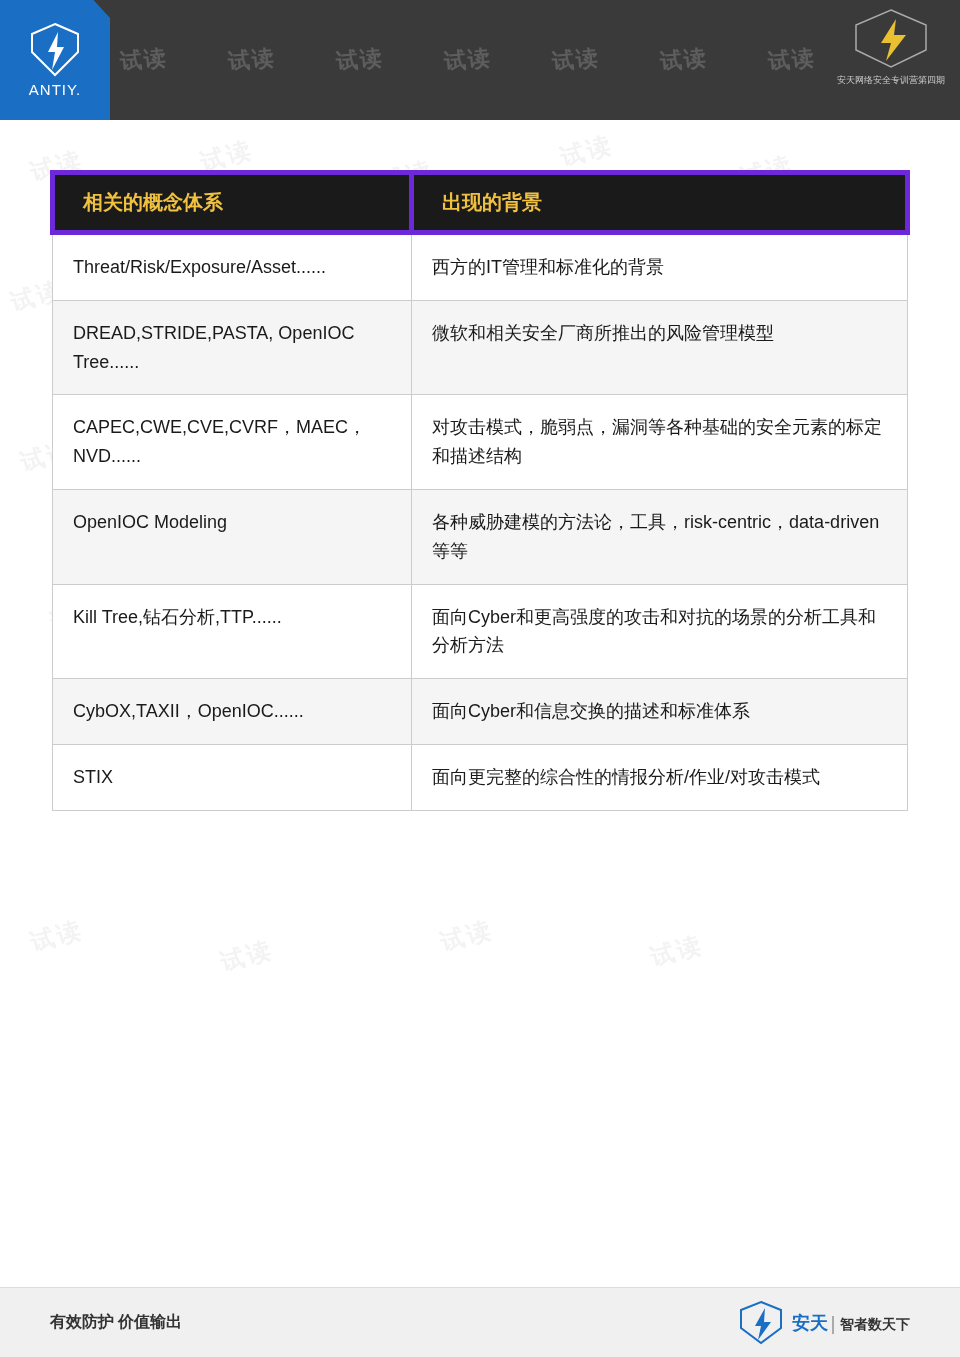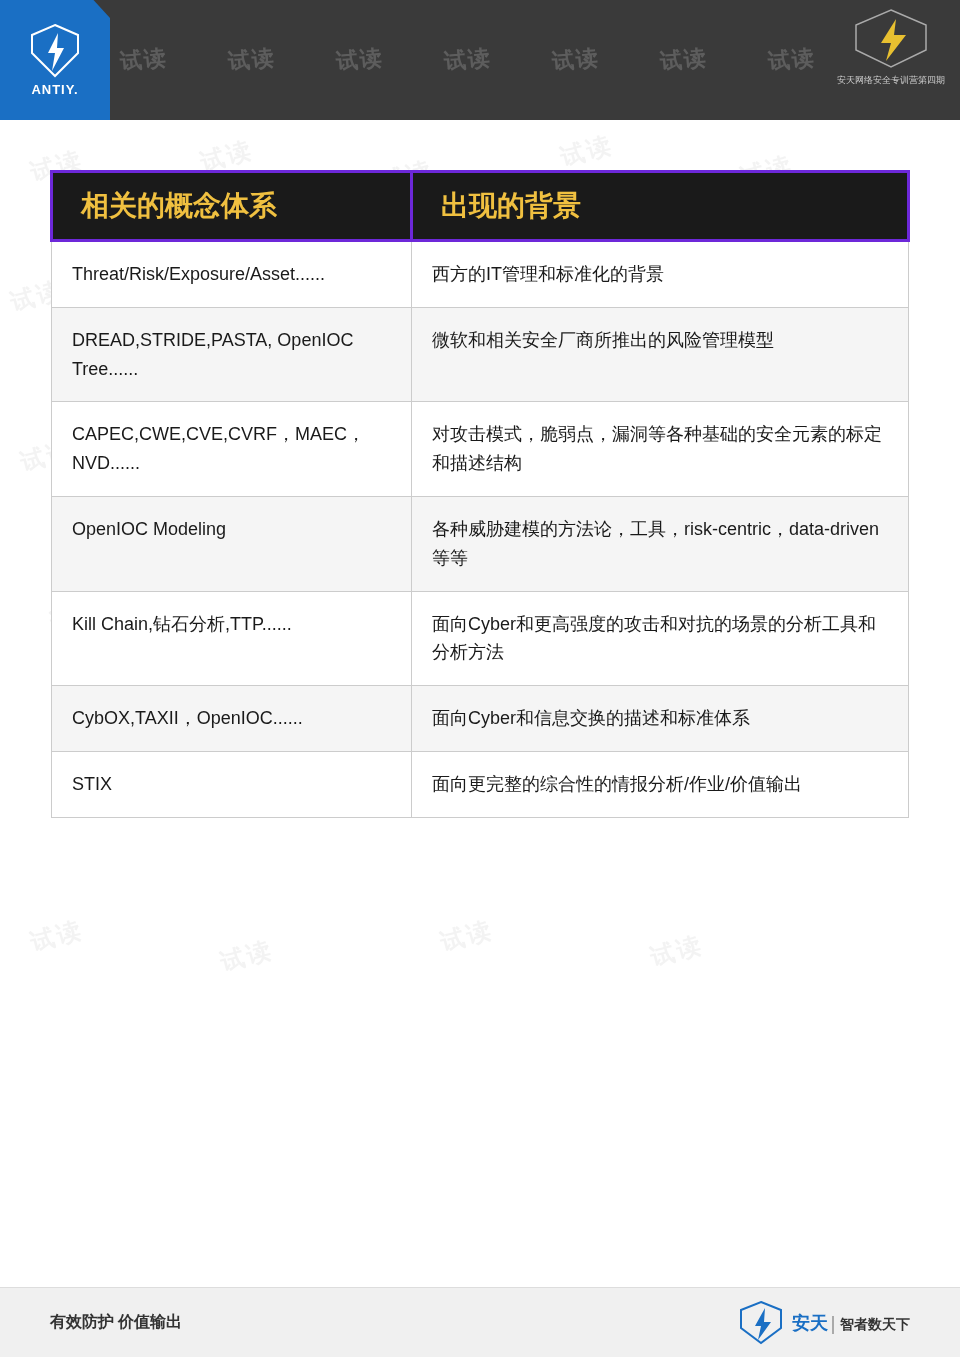--- a/index.html
+++ b/index.html
@@ -30,22 +30,22 @@
       display: flex;
       flex-direction: column;
       align-items: center;
       justify-content: center;
       position: relative;
       z-index: 2;
     }
 
     .logo-text {
       color: white;
-      font-size: 13px;
-      font-weight: bold;
+      font-size: 15px;
+      font-weight: normal;
       letter-spacing: 1px;
       margin-top: 4px;
     }
 
     
     .watermark-container {
       position: absolute;
       top: 0; left: 0; right: 0; bottom: 0;
       pointer-events: none;
       z-index: 1;
@@ -104,25 +104,25 @@
     
     .data-table {
       width: 100%;
       border-collapse: collapse;
       margin-top: 10px;
     }
 
     .data-table th {
       background: #1a1a1a;
       color: #f0c040;
-      font-size: 28px;
+      font-size: 20px;
       font-weight: bold;
       padding: 14px 28px;
       text-align: left;
-      border: 3px solid #6d28d9;
+      border: 5px solid #6d28d9;
     }
 
     .data-table td {
       padding: 18px 20px;
       font-size: 18px;
       color: #1a1a1a;
       border: 1px solid #ccc;
       vertical-align: top;
       line-height: 1.6;
     }
@@ -293,30 +293,30 @@
         </tr>
         <tr>
           <td class="col-left">CAPEC,CWE,CVE,CVRF，MAEC，NVD......</td>
           <td class="col-right">对攻击模式，脆弱点，漏洞等各种基础的安全元素的标定和描述结构</td>
         </tr>
         <tr>
           <td class="col-left">OpenIOC Modeling</td>
           <td class="col-right">各种威胁建模的方法论，工具，risk-centric，data-driven等等</td>
         </tr>
         <tr>
-          <td class="col-left">Kill Chain,钻石分析,TTP......</td>
+          <td class="col-left">Kill Tree,钻石分析,TTP......</td>
           <td class="col-right">面向Cyber和更高强度的攻击和对抗的场景的分析工具和分析方法</td>
         </tr>
         <tr>
           <td class="col-left">CybOX,TAXII，OpenIOC......</td>
           <td class="col-right">面向Cyber和信息交换的描述和标准体系</td>
         </tr>
         <tr>
           <td class="col-left">STIX</td>
-          <td class="col-right">面向更完整的综合性的情报分析/作业/价值输出</td>
+          <td class="col-right">面向更完整的综合性的情报分析/作业/对攻击模式</td>
         </tr>
       </tbody>
   </table>
 </div>
 
 <div class="footer">
   <span class="footer-left">有效防护 价值输出</span>
   <div class="footer-right">
     <svg width="45" height="45" viewBox="0 0 45 45" class="footer-brand-icon">
       <polygon points="22,2 42,10 42,28 22,43 2,28 2,10" fill="none" stroke="#1a6fc4" stroke-width="2"></polygon>

